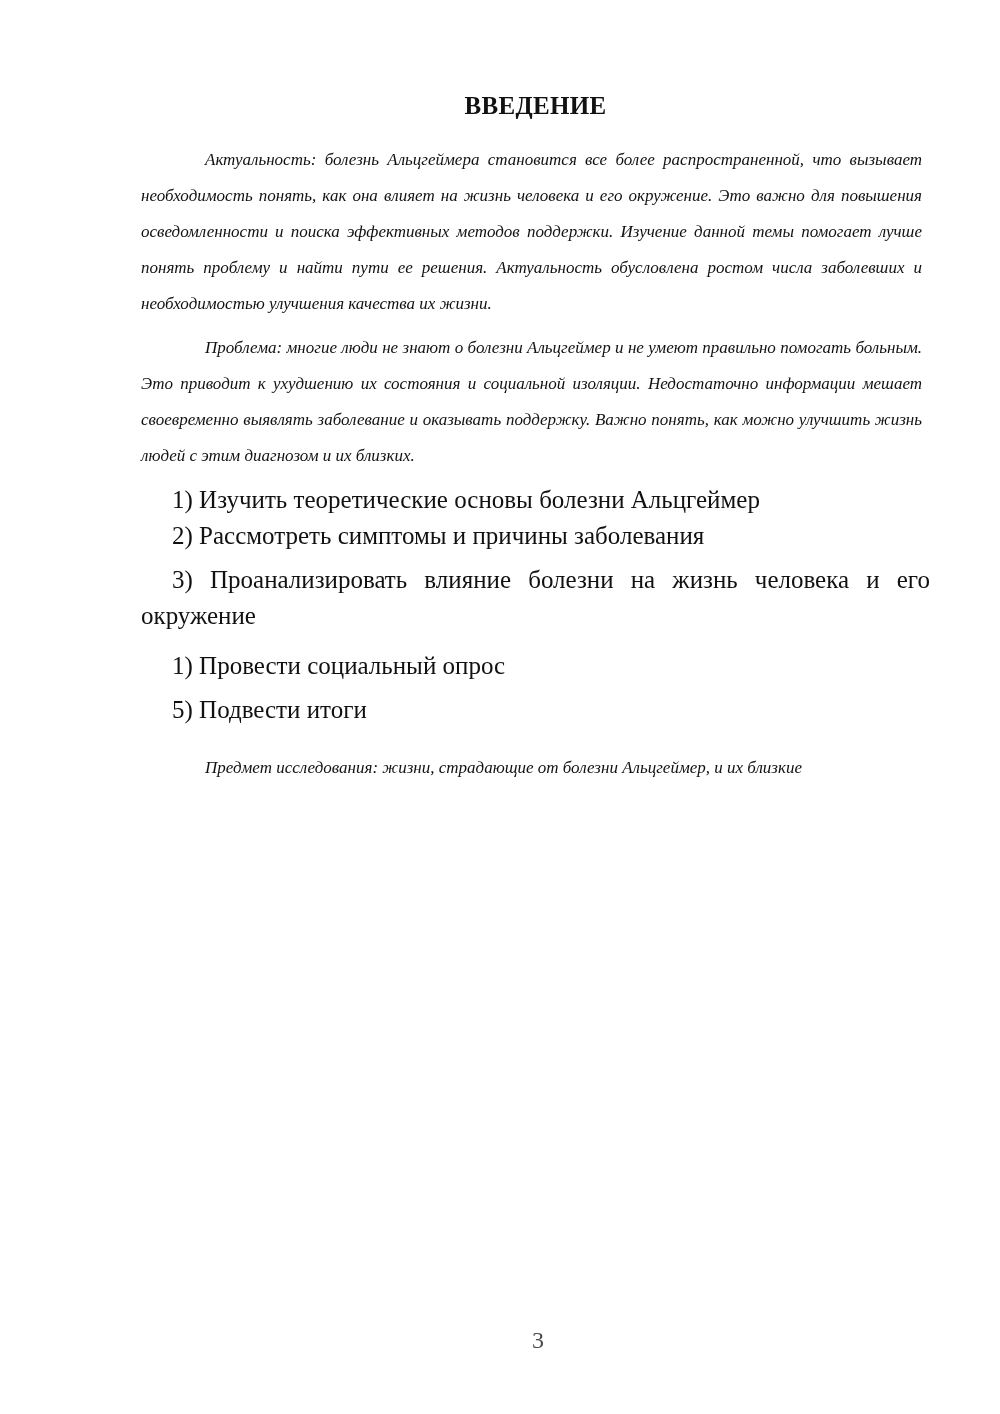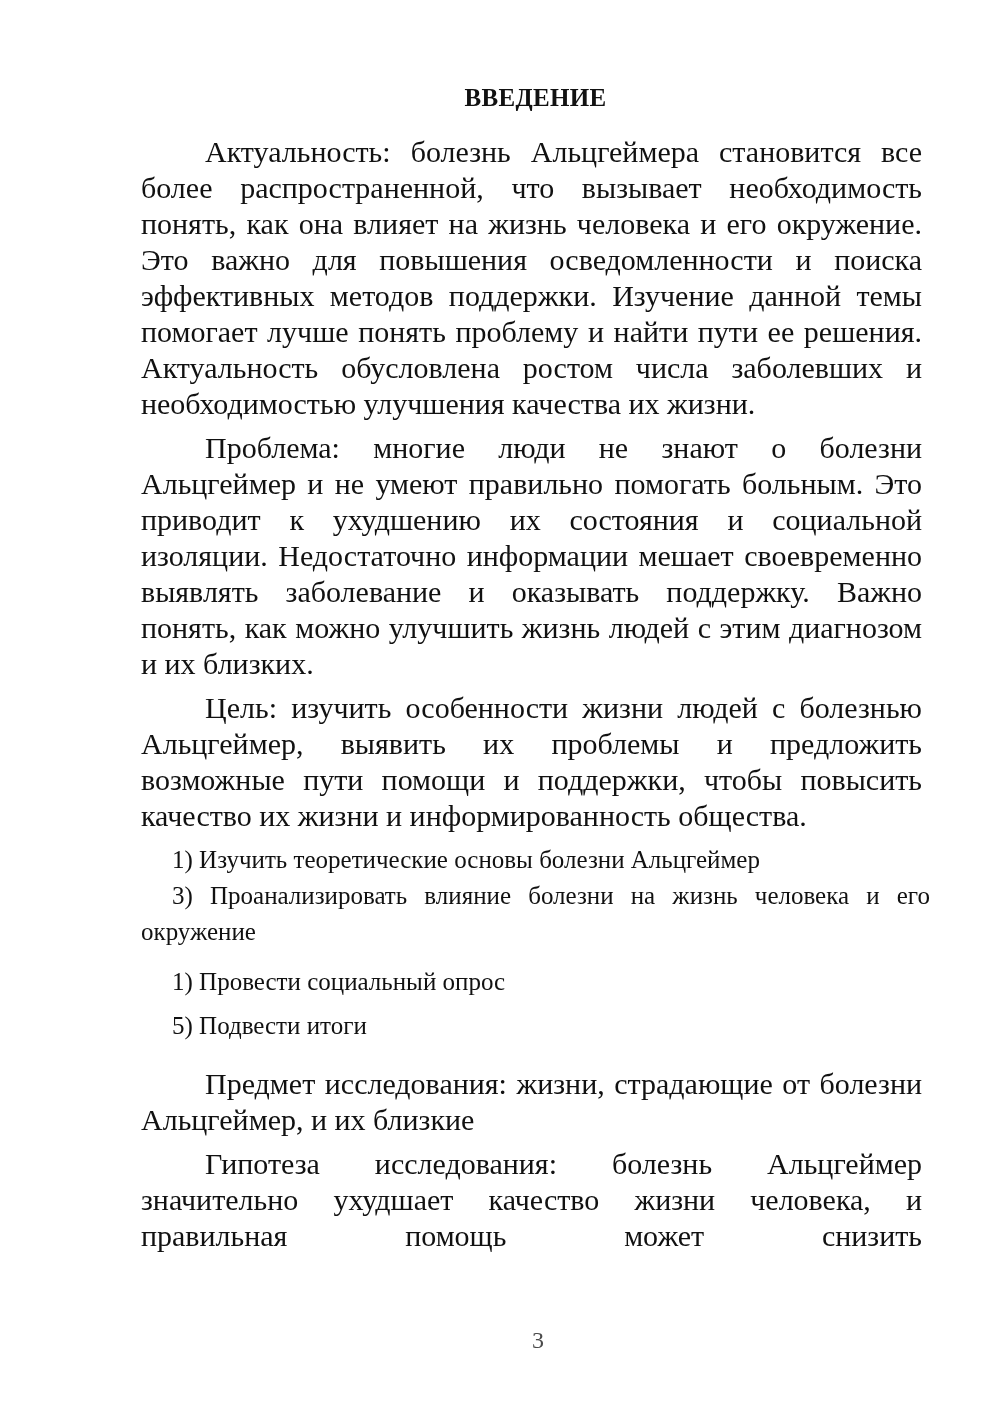--- a/index.html
+++ b/index.html
@@ -15,40 +15,41 @@
     margin: 0 auto;
     background: #ffffff;
     box-sizing: border-box;
     overflow: hidden;
     font-family: "Liberation Serif", "DejaVu Serif", serif;
     color: #111111;
   }
   .content {
     position: absolute;
     left: 141px;
-    top: 80px;
+    top: 88px;
     width: 789px;
   }
   .doc-title {
     font-size: 25px;
     font-weight: bold;
     text-align: center;
     line-height: 36px;
     margin: 0 0 18px 0;
     letter-spacing: 0.3px;
   }
   p.para {
-    font-size: 30px;
+    font-size: 17px;
     line-height: 36px;
     margin: 0 8px 0 0;
     text-align: justify;
     text-indent: 64px;
     text-justify: inter-word;
     word-spacing: 0px;
     hyphens: none;
+    font-style: italic;
   }
   p.listitem {
     font-size: 25px;
     line-height: 36px;
     margin: 0;
     text-align: justify;
     text-indent: 31px;
   }
   
   p.force-justify {
@@ -76,36 +77,35 @@
 <div class="page">
 
   <div class="content">
 
     <h1 class="doc-title">ВВЕДЕНИЕ</h1>
 
     <p class="para" style="margin-bottom:8px;">Актуальность: болезнь Альцгеймера становится все более распространенной, что вызывает необходимость понять, как она влияет на жизнь человека и его окружение. Это важно для повышения осведомленности и поиска эффективных методов поддержки. Изучение данной темы помогает лучше понять проблему и найти пути ее решения. Актуальность обусловлена ростом числа заболевших и необходимостью улучшения качества их жизни.</p>
 
     <p class="para" style="margin-bottom:8px;">Проблема: многие люди не знают о болезни Альцгеймер и не умеют правильно помогать больным. Это приводит к ухудшению их состояния и социальной изоляции. Недостаточно информации мешает своевременно выявлять заболевание и оказывать поддержку. Важно понять, как можно улучшить жизнь людей с этим диагнозом и их близких.</p>
 
-    <p class="para" style="margin-bottom:8px;">Цель: изучить особенности жизни людей с болезнью Альцгеймер, выявить их проблемы и предложить возможные пути помощи и поддержки, чтобы повысить качество их жизни и информированность общества.</p>
 
 
     <p class="listitem" style="">1) Изучить теоретические основы болезни Альцгеймер</p>
 
+    <p class="listitem" style="margin-bottom:8px;">2) Рассмотреть симптомы и причины заболевания</p>
 
     <p class="listitem" style="margin-bottom:14px;">3) Проанализировать влияние болезни на жизнь человека и его окружение</p>
 
     <p class="listitem" style="margin-bottom:8px;">1) Провести социальный опрос</p>
 
     <p class="listitem" style="margin-bottom:22px;">5) Подвести итоги</p>
 
 
     <p class="para" style="margin-bottom:8px;">Предмет исследования: жизни, страдающие от болезни Альцгеймер, и их близкие</p>
 
-    <p class="para force-justify">Гипотеза исследования: болезнь Альцгеймер значительно ухудшает качество жизни человека, и правильная помощь может снизить</p>
 
   </div>
 
   <div class="page-number">
     <span class="pn-shift">3</span>
   </div>
 
 </div>
 
 </body></html>

